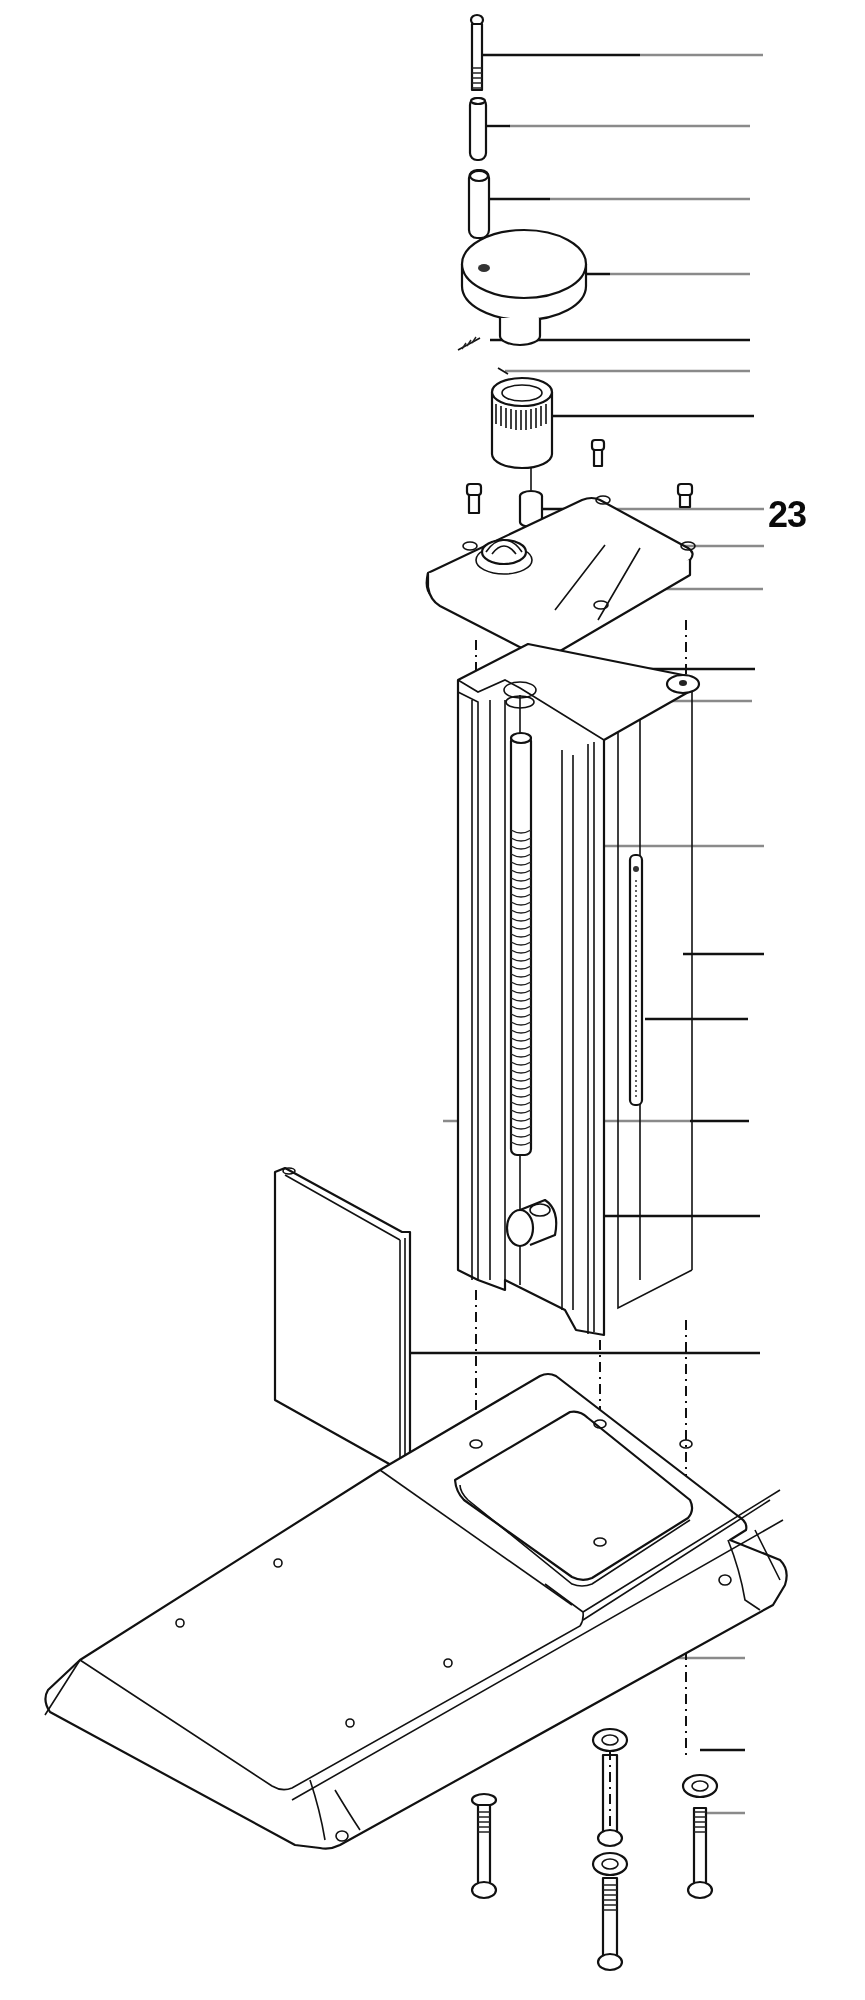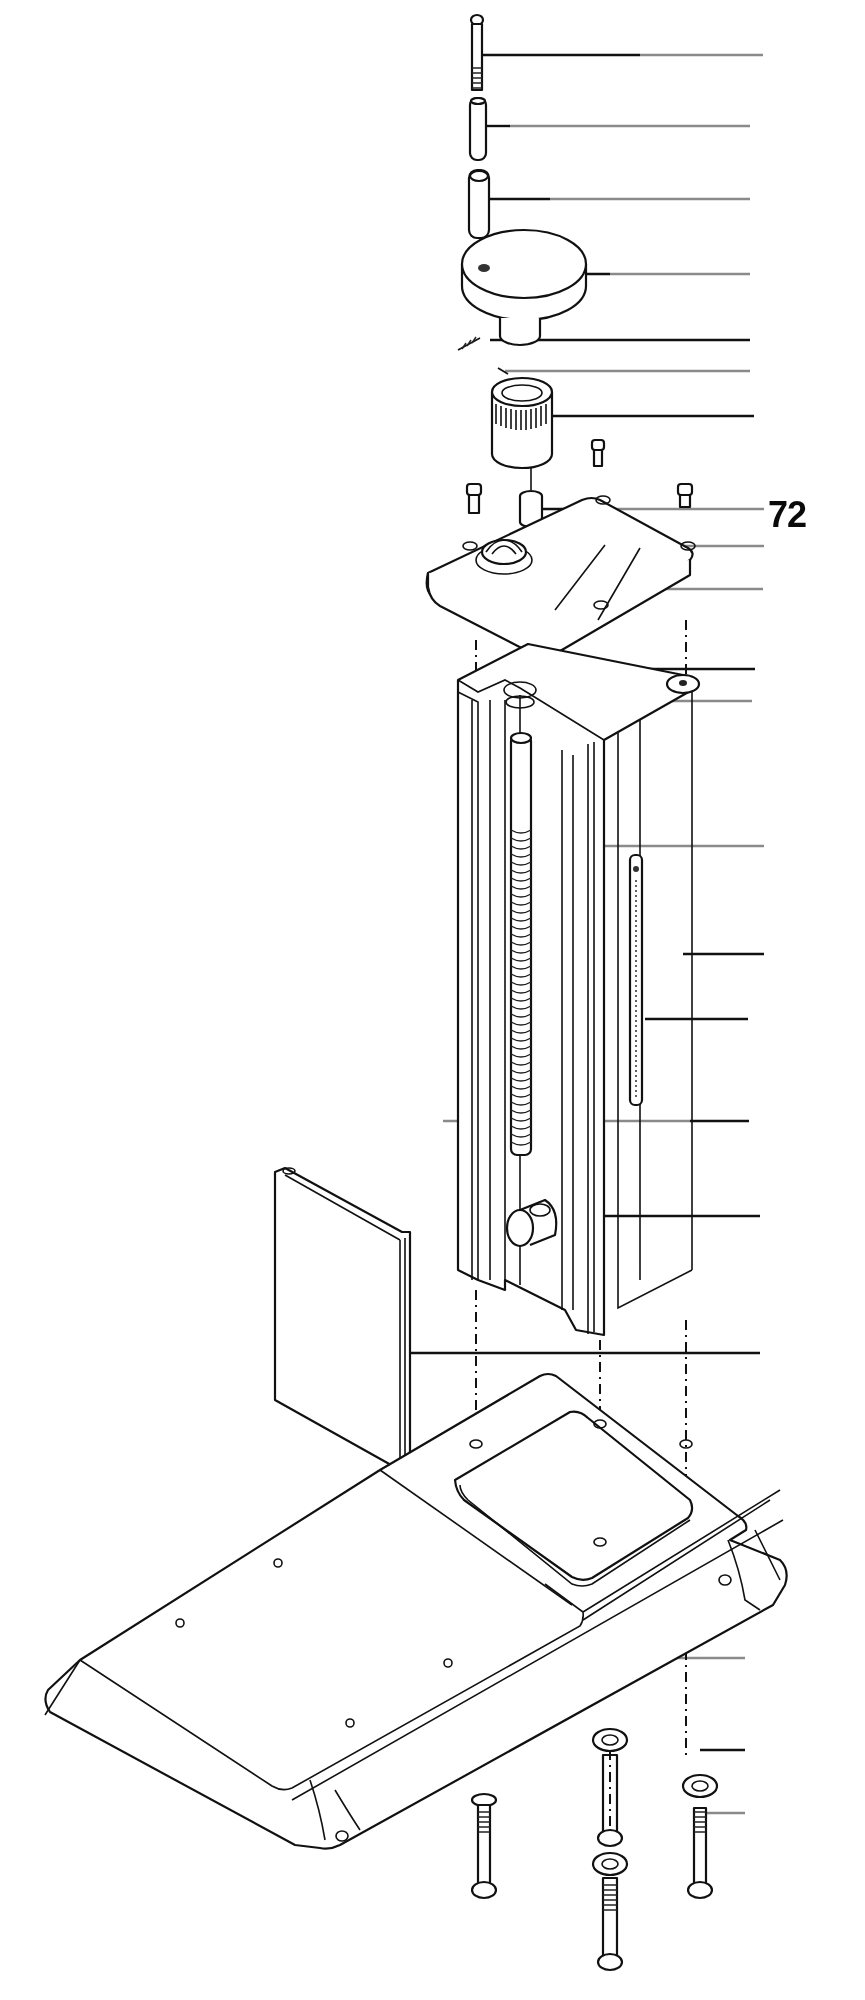--- a/index.html
+++ b/index.html
@@ -230,13 +230,13 @@
     <g>
       <ellipse class="part" cx="700" cy="1786" rx="17" ry="11"></ellipse>
       <ellipse class="thin" cx="700" cy="1786" rx="8" ry="5"></ellipse>
       <rect class="part" x="694" y="1808" width="12" height="80"></rect>
       <path class="thread" d="M694 1812 h12 M694 1817 h12 M694 1822 h12 M694 1827 h12 M694 1832 h12"></path>
       <ellipse class="part" cx="700" cy="1890" rx="12" ry="8"></ellipse>
     </g>
   </g>
 </svg>
 
-<div class="callout" style="left:768px; top:494px;">72</div>
+<div class="callout" style="left:768px; top:494px;">23</div>
 
 </body></html>

